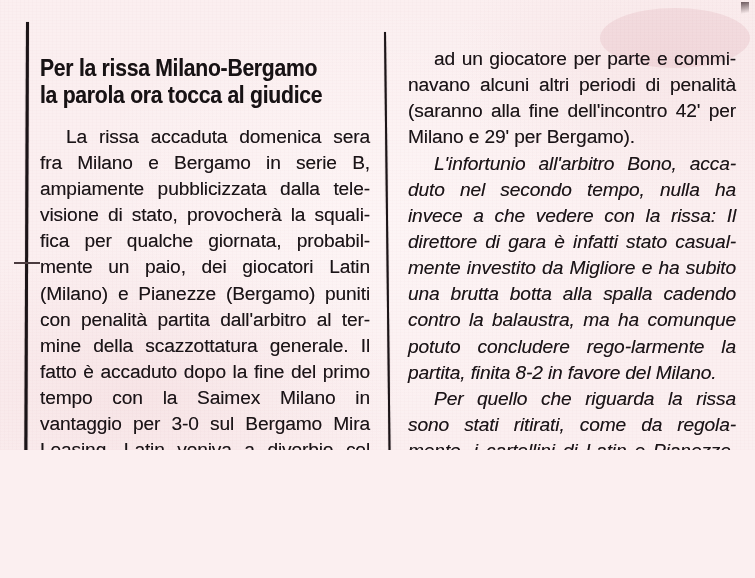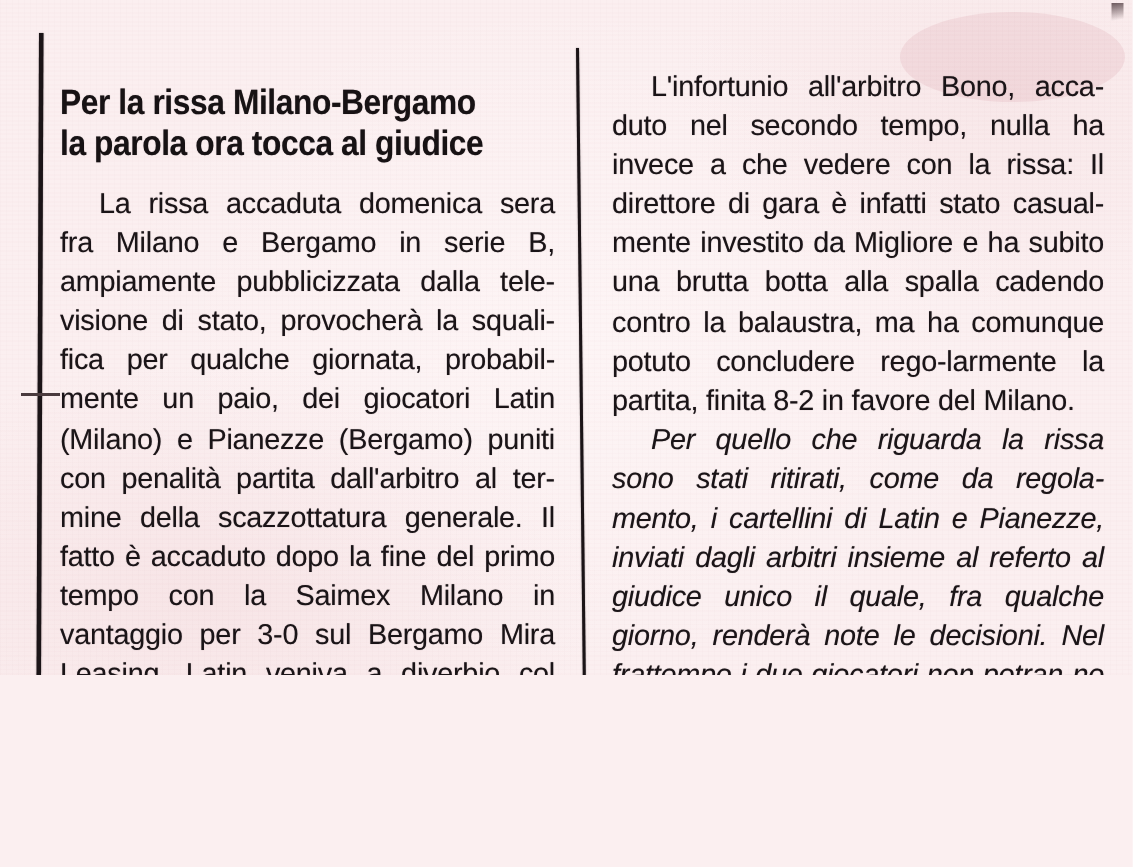--- a/index.html
+++ b/index.html
@@ -151,17 +151,18 @@
   <h1 id="headline">
     <span class="hl-line">Per la rissa Milano-Bergamo</span>
     <span class="hl-line">la parola ora tocca al giudice</span>
   </h1>
 
   <div class="body-block" id="body-left">
     <p>La rissa accaduta domenica sera fra Milano e Bergamo in serie B, ampiamente pubblicizzata dalla tele-visione di stato, provocherà la squali-fica per qualche giornata, probabil-mente un paio, dei giocatori Latin (Milano) e Pianezze (Bergamo) puniti con penalità partita dall'arbitro al ter-mine della scazzottatura generale. Il fatto è accaduto dopo la fine del primo tempo con la Saimex Milano in vantaggio per 3-0 sul Bergamo Mira Leasing. Latin veniva a diverbio col portiere bergamasco Campani (dato in prestito agli orobici proprio dalla squadra milanese). I due si spintona-vano, intervenivano anche gli altri giocatori e la zuffa diventava genera-le. Al termine gli arbitri davano pena-lità partita, in pratica un espulsione.</p>
   </div>
 
   <div class="body-block" id="body-right">
+    <p>ad un giocatore per parte e commi-navano alcuni altri periodi di penalità (saranno alla fine dell'incontro 42' per Milano e 29' per Bergamo).</p>
     <p>L'infortunio all'arbitro Bono, acca-duto nel secondo tempo, nulla ha invece a che vedere con la rissa: Il direttore di gara è infatti stato casual-mente investito da Migliore e ha subito una brutta botta alla spalla cadendo contro la balaustra, ma ha comunque potuto concludere rego-larmente la partita, finita 8-2 in favore del Milano.</p>
     <p>Per quello che riguarda la rissa sono stati ritirati, come da regola-mento, i cartellini di Latin e Pianezze, inviati dagli arbitri insieme al referto al giudice unico il quale, fra qualche giorno, renderà note le decisioni. Nel frattempo i due giocatori non potran-no essere utilizzati.</p>
   </div>
 
 </div>
 
 </body></html>

